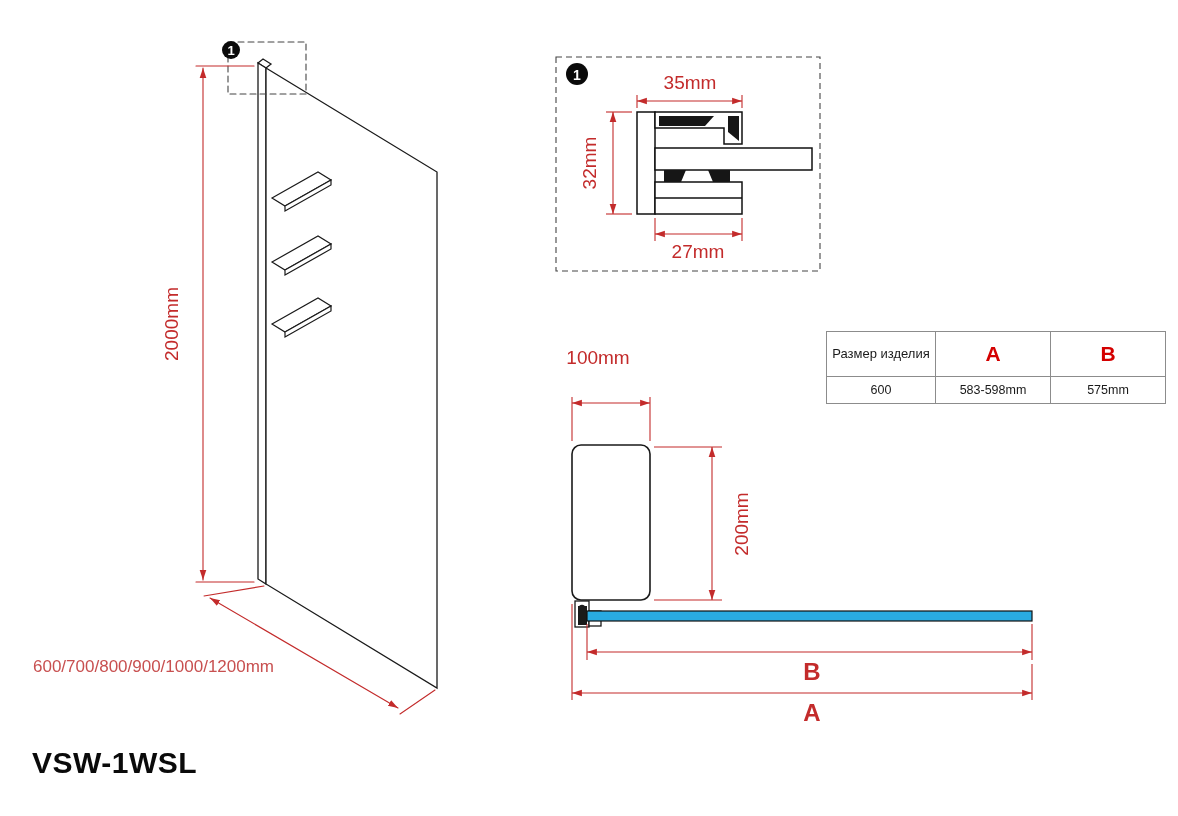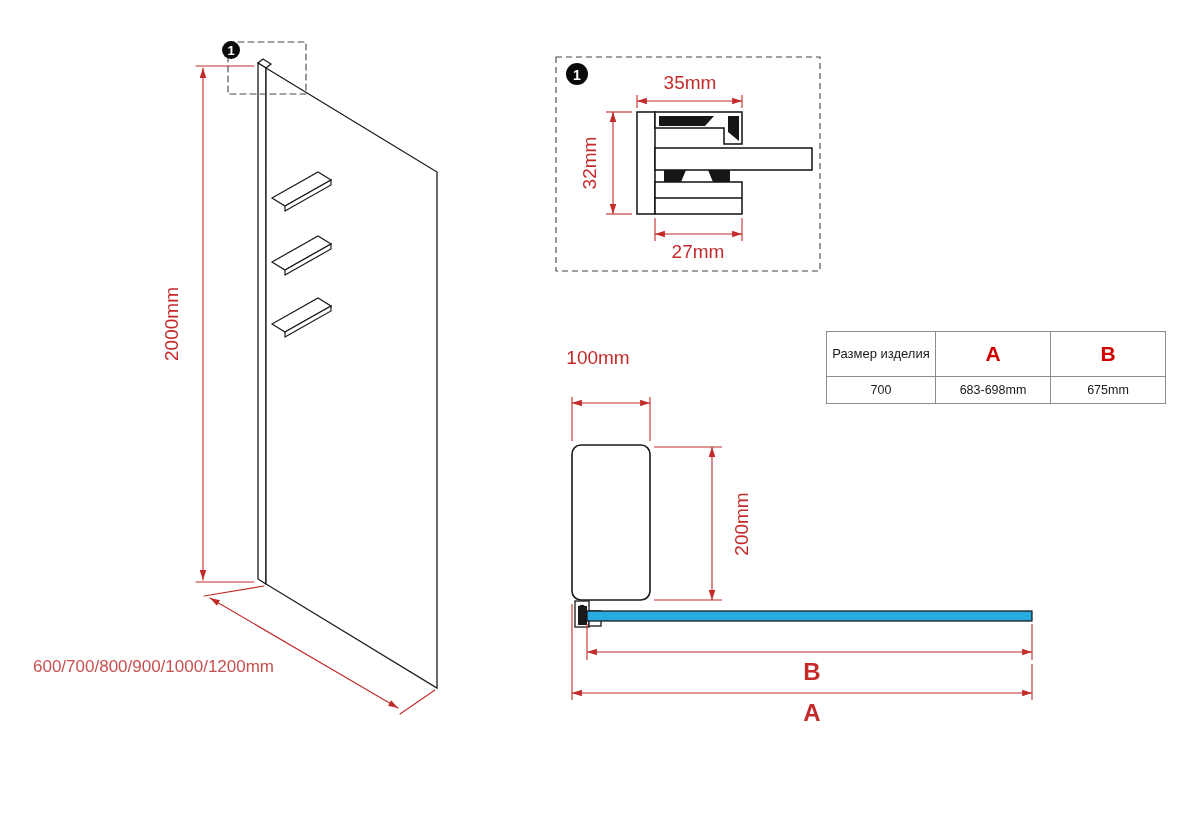--- a/index.html
+++ b/index.html
@@ -162,21 +162,22 @@
   <table class="size-table">
     <thead>
       <tr>
         <th class="th-size">Размер изделия</th>
         <th class="th-ab">A</th>
         <th class="th-ab">B</th>
       </tr>
     </thead>
     <tbody>
       <tr>
-        <td>700</td>
-        <td>683-698mm</td>
-        <td>675mm</td>
+        <td>600</td>
+        <td>583-598mm</td>
+        <td>575mm</td>
       </tr>
     </tbody>
   </table>
 
+  <div class="model-title">VSW-1WSL</div>
 
 </div>
 
 </body></html>

